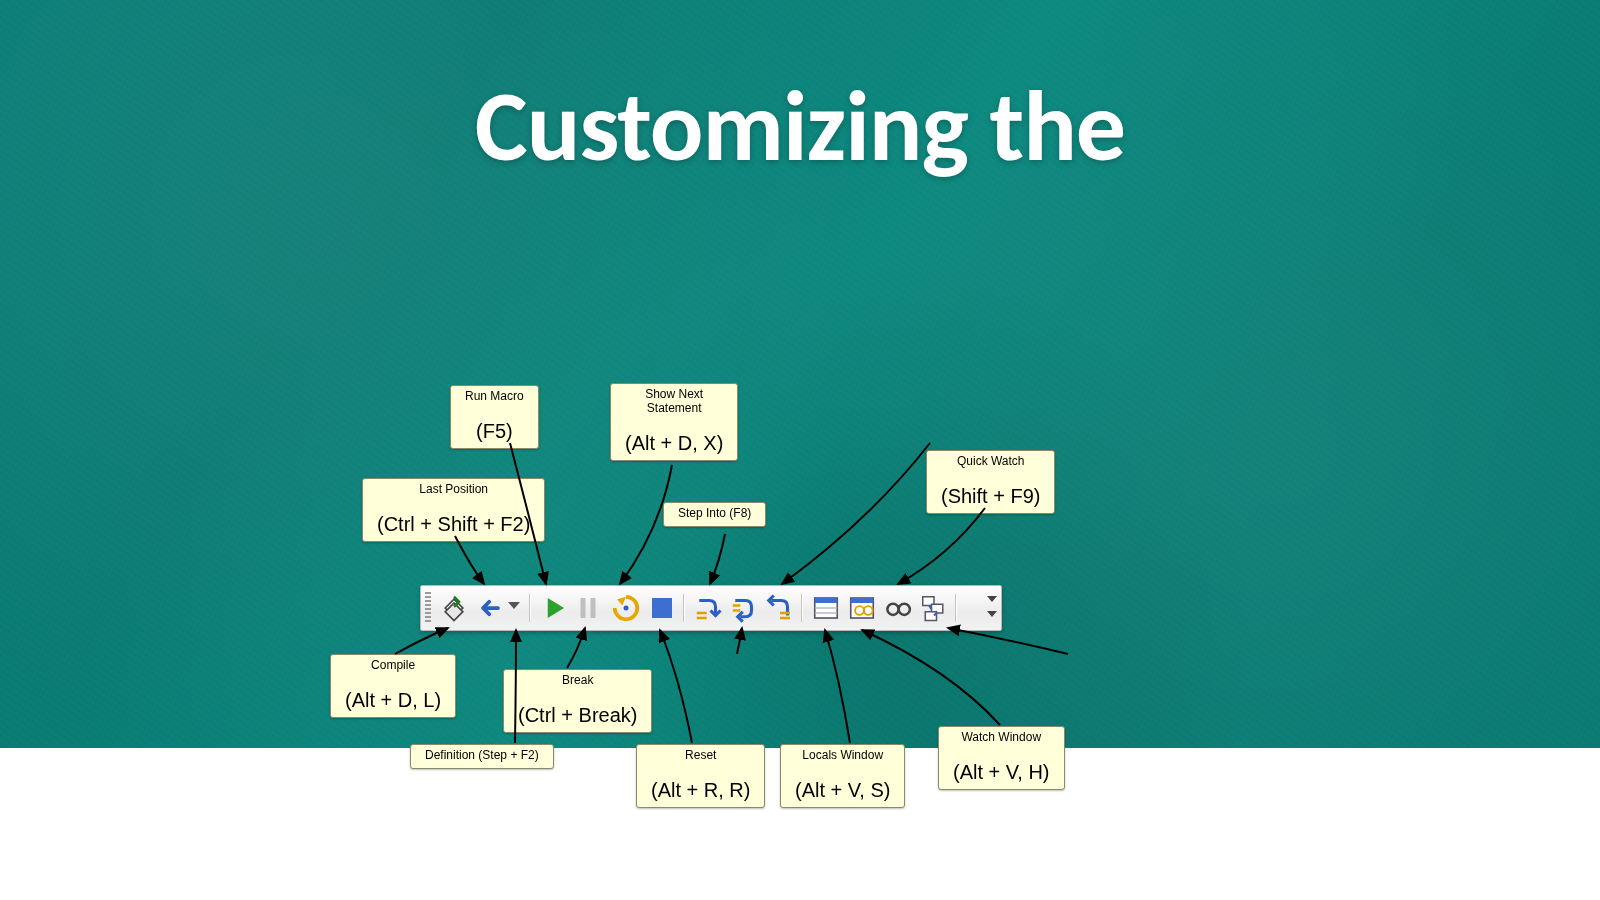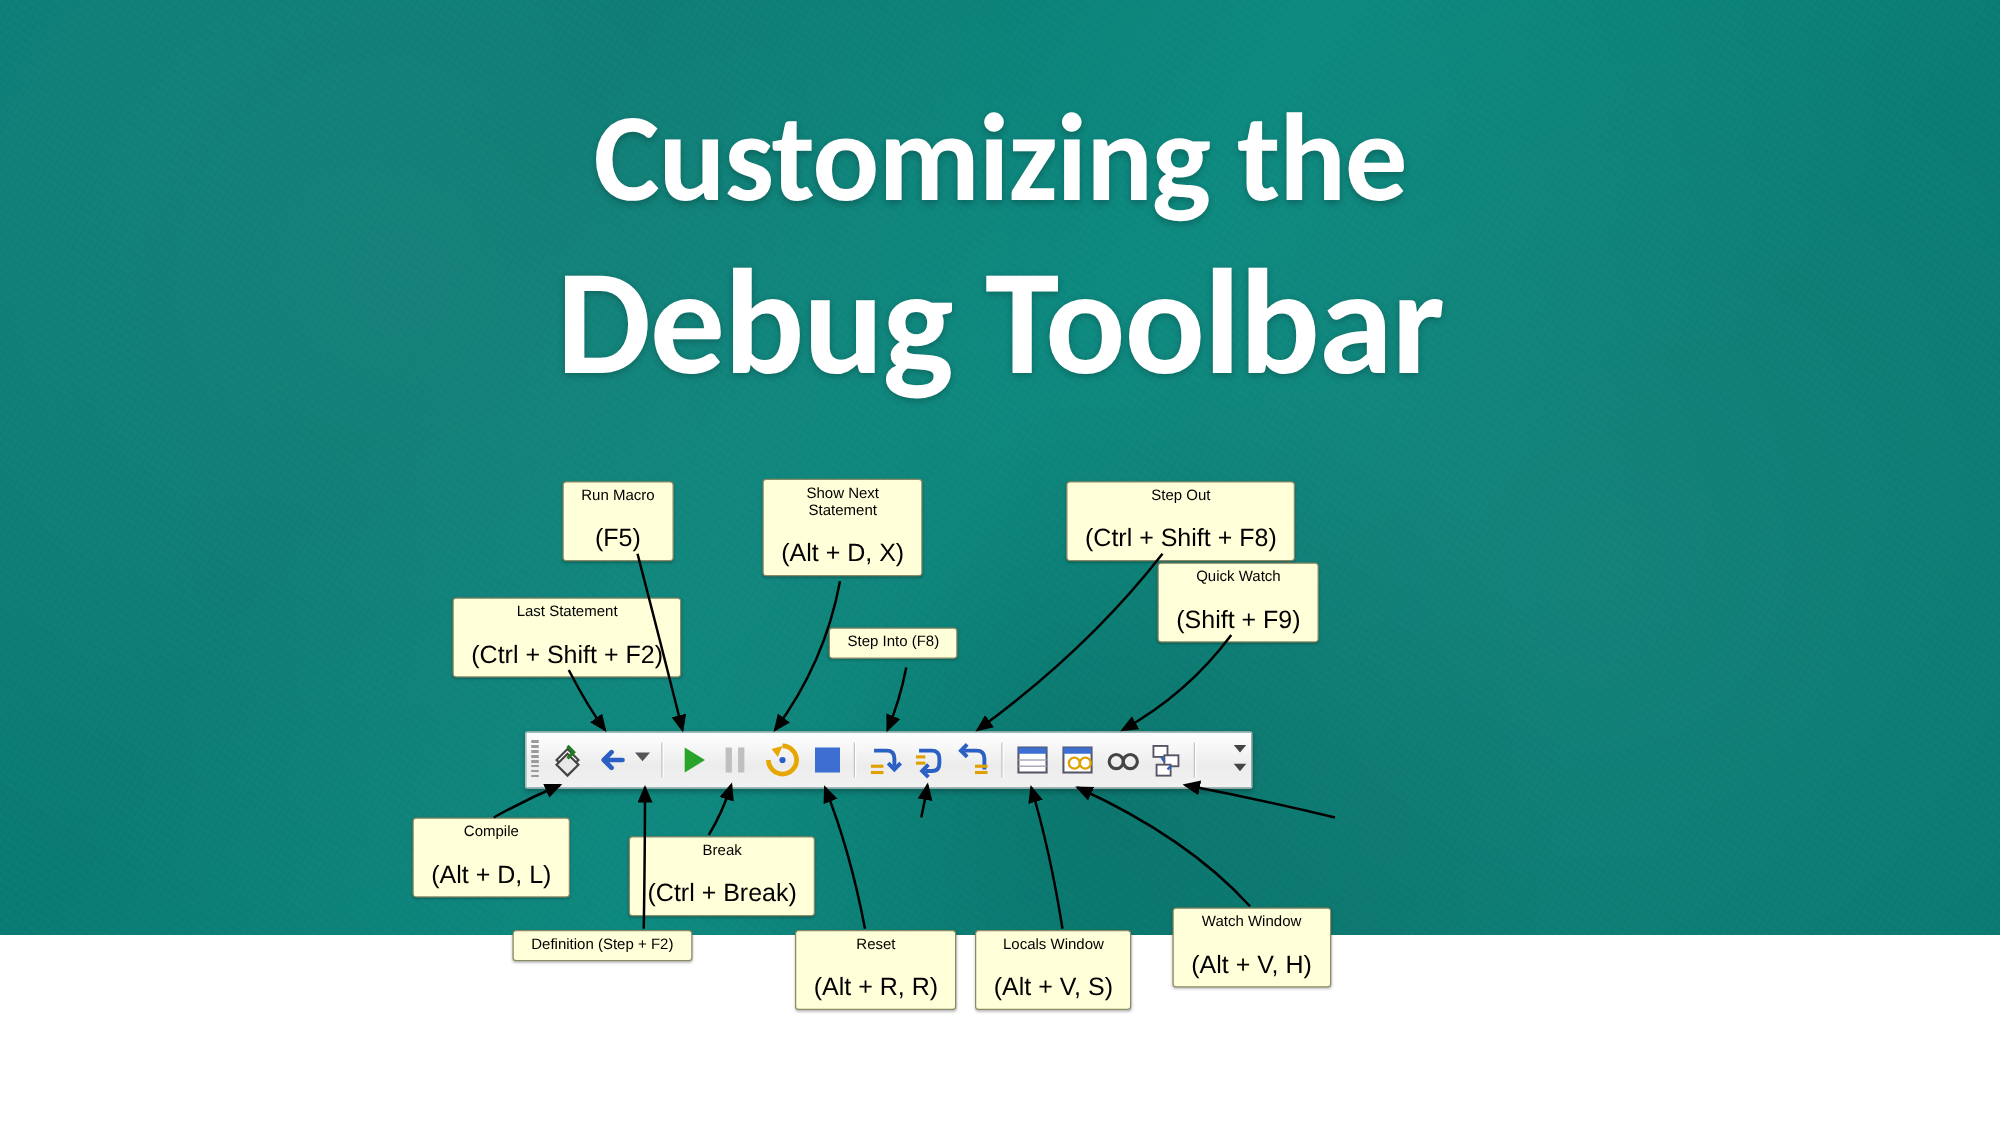--- a/index.html
+++ b/index.html
@@ -37,41 +37,36 @@
   .drop::after{content:"";position:absolute;left:0;top:20px;width:0;height:0;border-left:5px solid transparent;border-right:5px solid transparent;border-top:6px solid #444;}
   svg{display:block;}
   
   #arrows{position:absolute;left:0;top:0;width:1600px;height:900px;pointer-events:none;}
 </style>
 </head>
 <body>
 
 <div id="stage">
   <h1 id="line1">Customizing the</h1>
-  <h1 id="line2">Debug Toolbar</h1>
 
   <div class="callout" style="left:450px;top:385px">
     <span class="t">Run Macro</span>
     <span class="k">(F5)</span>
   </div>
   <div class="callout" style="left:610px;top:383px">
     <span class="t">Show Next</span>
     <span class="t">Statement</span>
     <span class="k">(Alt + D, X)</span>
   </div>
-  <div class="callout" style="left:853px;top:385px">
-    <span class="t">Step Out</span>
-    <span class="k">(Ctrl + Shift + F8)</span>
-  </div>
   <div class="callout" style="left:926px;top:450px">
     <span class="t">Quick Watch</span>
     <span class="k">(Shift + F9)</span>
   </div>
   <div class="callout" style="left:362px;top:478px">
-    <span class="t">Last Statement</span>
+    <span class="t">Last Position</span>
     <span class="k">(Ctrl + Shift + F2)</span>
   </div>
   <div class="callout" style="left:663px;top:502px">
     <span class="t">Step Into (F8)</span>
   </div>
   <div class="callout" style="left:330px;top:654px">
     <span class="t">Compile</span>
     <span class="k">(Alt + D, L)</span>
   </div>
   <div class="callout" style="left:503px;top:669px">

